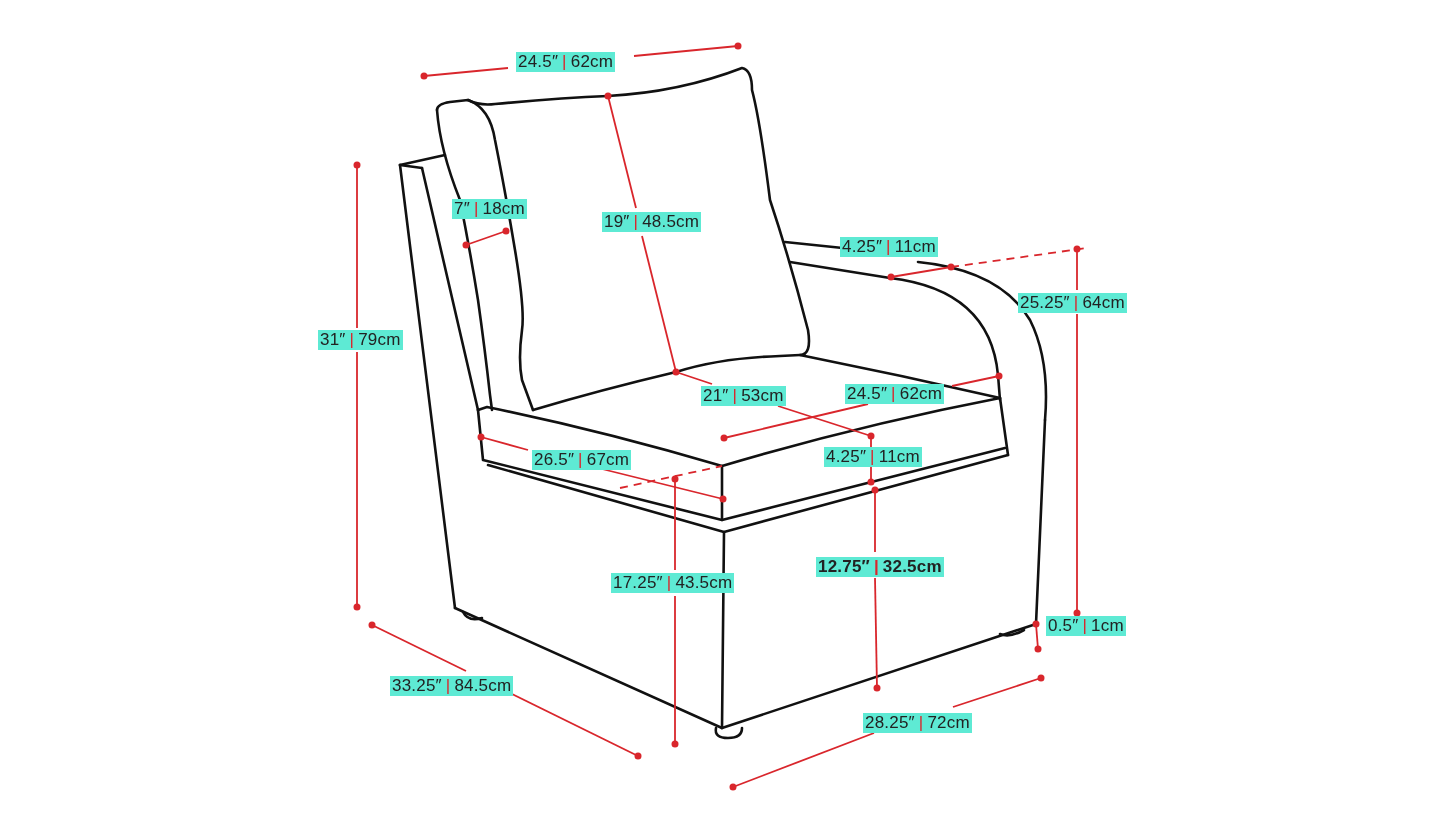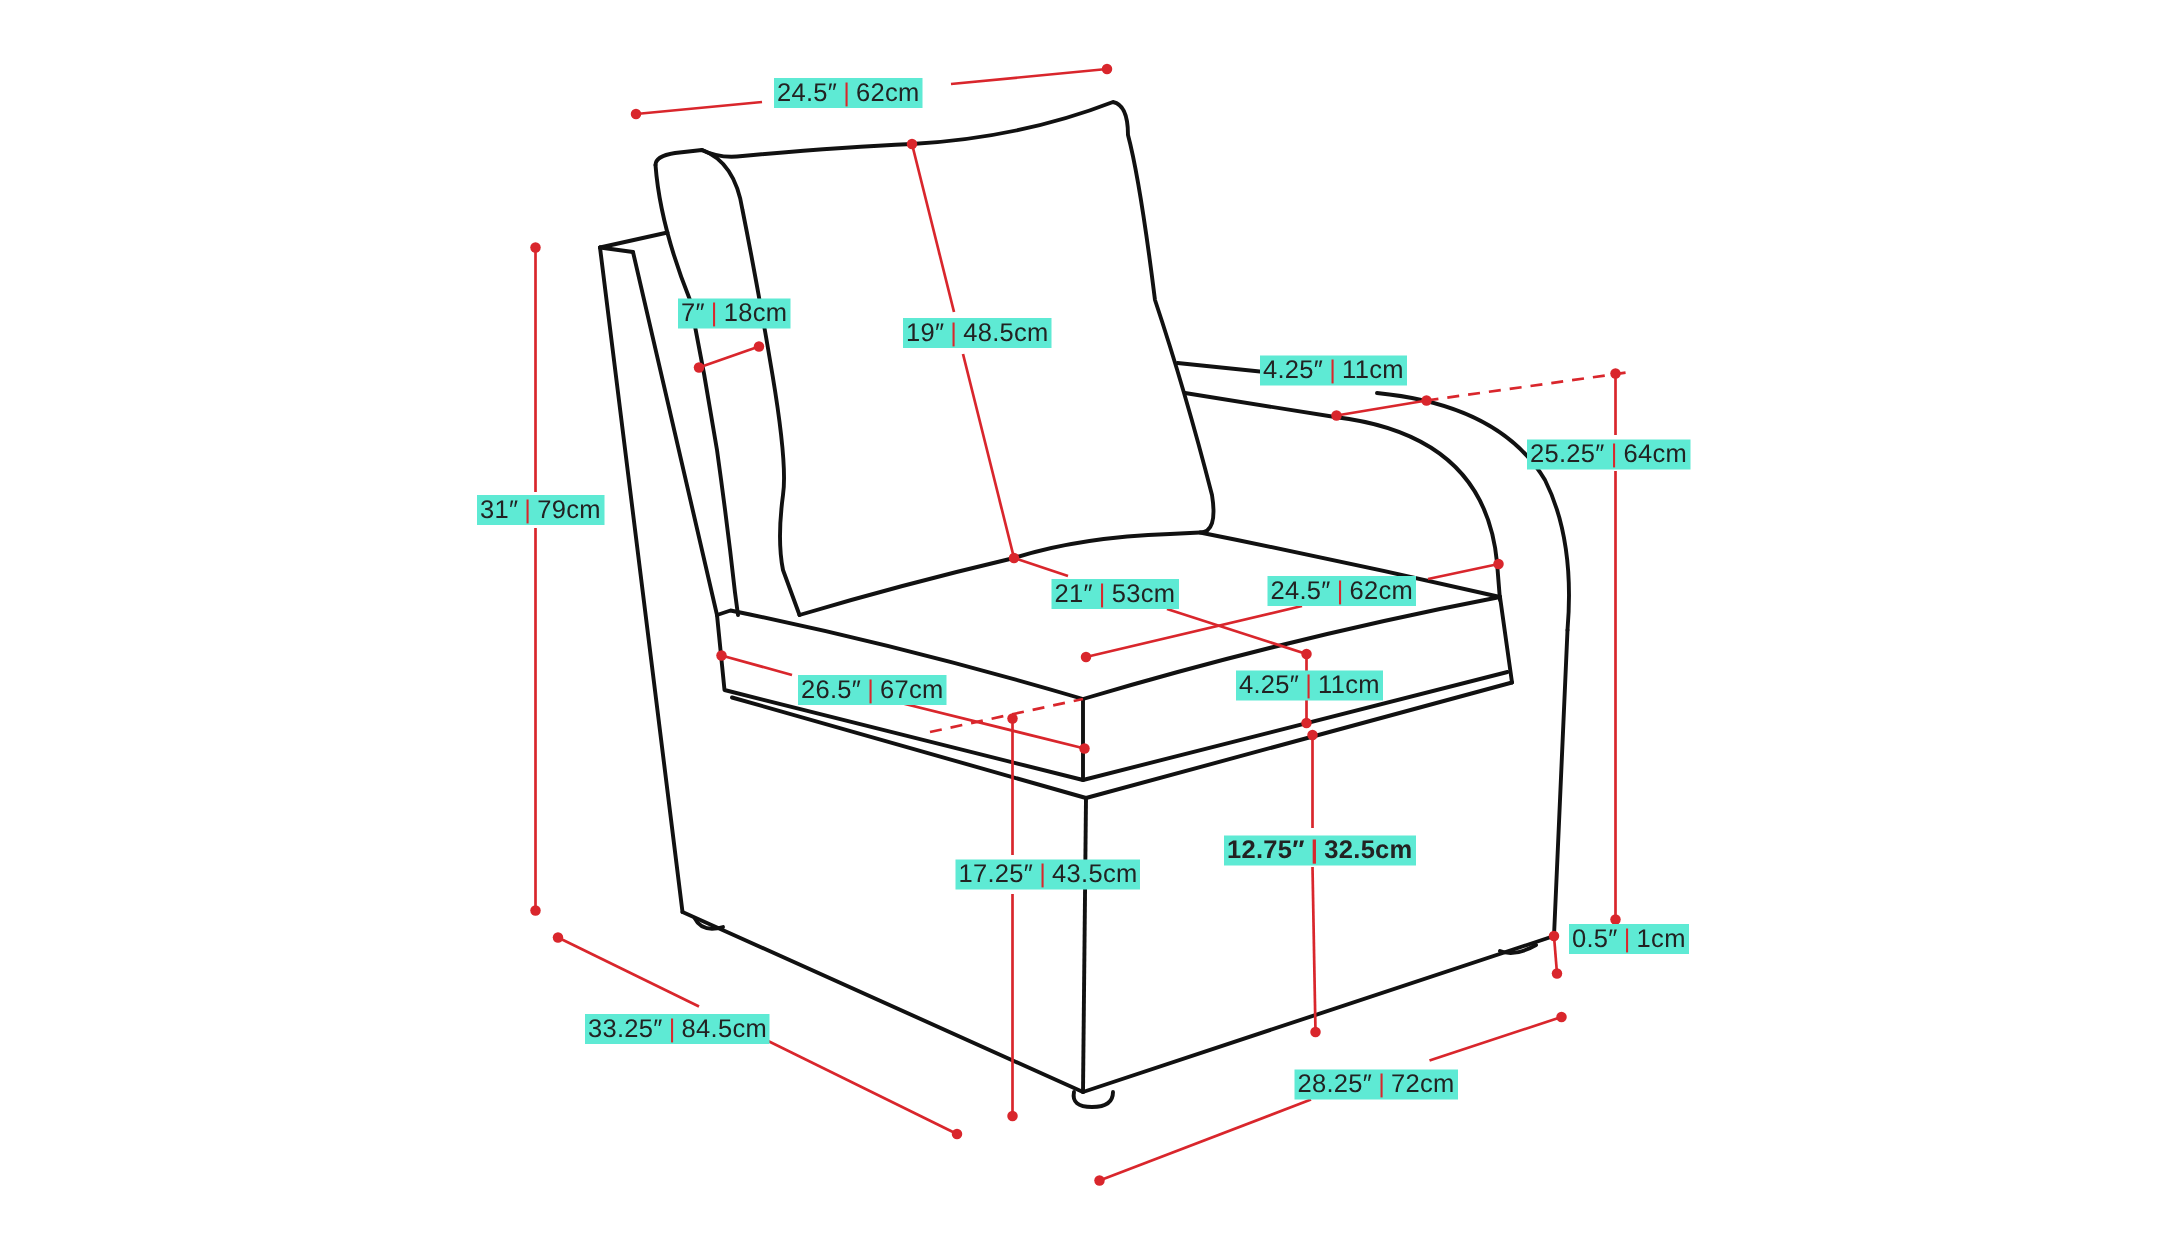--- a/index.html
+++ b/index.html
@@ -152,21 +152,21 @@
 </div>
 <div class="label" style="left:845px;top:384px;">
   <span>24.5″</span><span class="sep">|</span><span>62cm</span>
 </div>
 <div class="label" style="left:532px;top:450px;">
   <span>26.5″</span><span class="sep">|</span><span>67cm</span>
 </div>
 <div class="label" style="left:824px;top:447px;">
   <span>4.25″</span><span class="sep">|</span><span>11cm</span>
 </div>
-<div class="label" style="left:611px;top:573px;margin-left:26px;">
+<div class="label" style="left:611px;top:573px;">
   <span>17.25″</span><span class="sep">|</span><span>43.5cm</span>
 </div>
 <div class="label" style="left:816px;top:557px;font-weight:bold;">
   <span>12.75″</span><span class="sep">|</span><span>32.5cm</span>
 </div>
 <div class="label" style="left:1046px;top:616px;">
   <span>0.5″</span><span class="sep">|</span><span>1cm</span>
 </div>
 <div class="label" style="left:390px;top:676px;">
   <span>33.25″</span><span class="sep">|</span><span>84.5cm</span>

